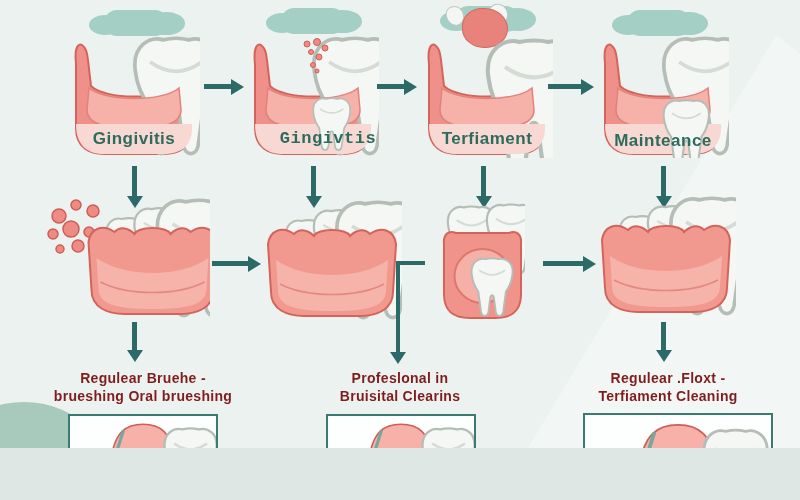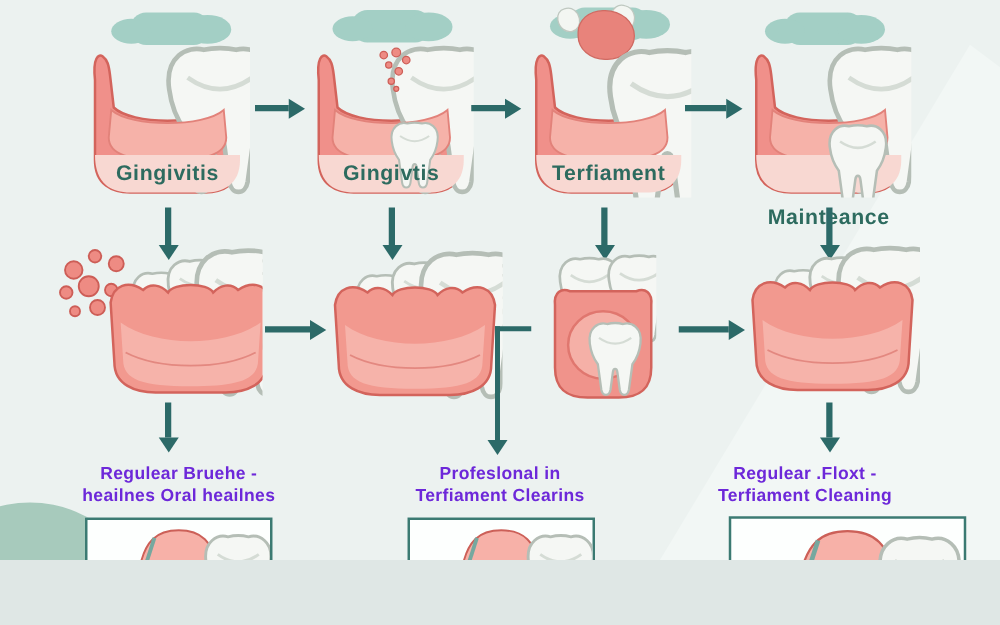--- a/index.html
+++ b/index.html
@@ -39,21 +39,21 @@
     border-top:12px solid #2c6a68; border-left:8px solid transparent; border-right:8px solid transparent; }
   .big.ar-h { height:6px; }
   .big.ar-l::before { border-right-width:16px; border-top-width:10px; border-bottom-width:10px; }
   .big.ar-r::after { border-left-width:16px; border-top-width:10px; border-bottom-width:10px; }
   .elbow-h { position:absolute; height:4px; background:#2c6a68; }
 
   
   .stage-label { position:absolute; width:132px; text-align:center; font-size:17px;
     font-weight:bold; color:#2d6b5f; letter-spacing:0.5px; }
   .caption { position:absolute; width:240px; text-align:center; font-size:14px;
-    font-weight:bold; color:#6d28d9; line-height:1.3; letter-spacing:0.3px; }
+    font-weight:bold; color:#7f1d1d; line-height:1.3; letter-spacing:0.3px; }
 
   
   .tbox { position:absolute; height:90px; background:#fdfffe; border:2px solid #3b7a72;
     box-sizing:border-box; overflow:hidden; }
   .tbox svg { display:block; width:100%; height:100%; }
 </style>
 </head>
 <body>
 
 <div class="stage">
@@ -151,23 +151,23 @@
   </svg>
 
   <svg class="abs" style="left:597px; top:36px;" width="132" height="122" viewBox="0 0 132 122">
     <use href="#gum-back"></use>
     <use href="#molar" transform="translate(42,2)"></use>
     <use href="#gum-front"></use>
     <use href="#molar" transform="translate(53,64) scale(0.55)"></use>
   </svg>
 
   <div class="stage-label" style="left:68px;  top:129px;">Gingivitis</div>
-  <div class="stage-label" style="left:247px; top:129px;">Gingivtis</div>
+  <div class="stage-label" style="left:262px; top:129px;font-family:Liberation Mono, monospace;">Gingivtis</div>
   <div class="stage-label" style="left:421px; top:129px;">Terfiament</div>
-  <div class="stage-label" style="left:597px; top:131px;margin-top:33px;">Mainteance</div>
+  <div class="stage-label" style="left:597px; top:131px;">Mainteance</div>
 
   <div class="ar ar-h ar-r" style="left:204px; top:84px; width:27px;"></div>
   <div class="ar ar-h ar-r" style="left:377px; top:84px; width:27px;"></div>
   <div class="ar ar-h ar-r" style="left:548px; top:84px; width:33px;"></div>
 
   <div class="ar ar-v ar-d" style="left:132px; top:166px; height:30px;"></div>
   <div class="ar ar-v ar-d" style="left:311px; top:166px; height:30px;"></div>
   <div class="ar ar-v ar-d" style="left:481px; top:166px; height:30px;"></div>
   <div class="ar ar-v ar-d" style="left:661px; top:166px; height:30px;"></div>
 
@@ -201,27 +201,27 @@
   <div class="ar ar-h ar-r" style="left:543px; top:261px; width:40px;"></div>
 
   <div class="elbow-h" style="left:396px; top:261px; width:29px;"></div>
   <div class="ar ar-v ar-d" style="left:396px; top:261px; width:4px; height:91px;"></div>
 
   <div class="ar ar-v ar-d" style="left:132px; top:322px; height:28px;"></div>
   <div class="ar ar-v ar-d" style="left:661px; top:322px; height:28px;"></div>
 
   <div class="caption" style="left:23px; top:369px;">
     <div>Regulear Bruehe -</div>
-    <div>heailnes Oral heailnes</div>
+    <div>brueshing Oral brueshing</div>
   </div>
   <div class="caption" style="left:280px; top:369px;">
     <div>Profeslonal in</div>
-    <div>Terfiament Clearins</div>
-  </div>
-  <div class="caption" style="left:524px; top:369px;">
+    <div>Bruisital Clearins</div>
+  </div>
+  <div class="caption" style="left:548px; top:369px;">
     <div>Regulear .Floxt -</div>
     <div>Terfiament Cleaning</div>
   </div>
 
   <div class="tbox" style="left:68px; top:414px; width:150px;">
     <svg viewBox="0 0 150 84" preserveAspectRatio="xMidYMin slice">
       <use href="#scene"></use>
     </svg>
   </div>
   <div class="tbox" style="left:326px; top:414px; width:150px;">

